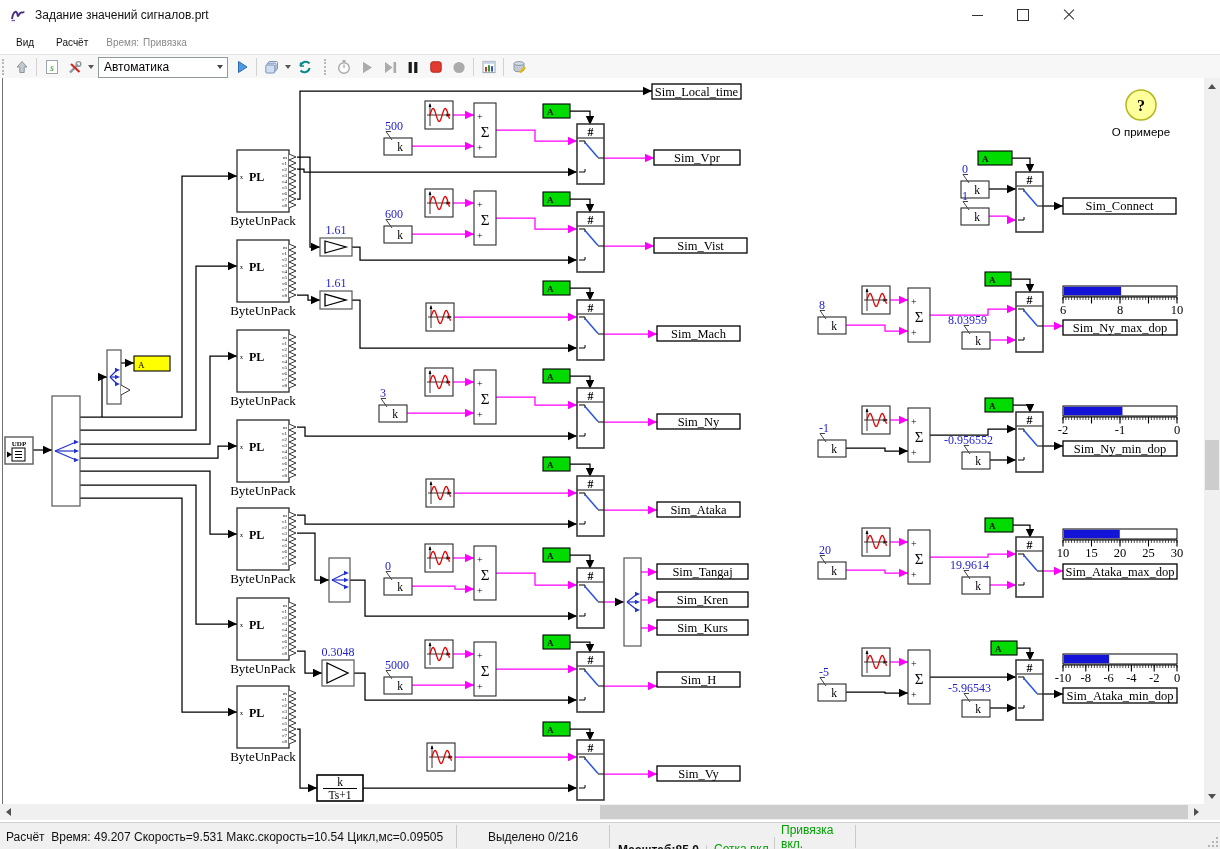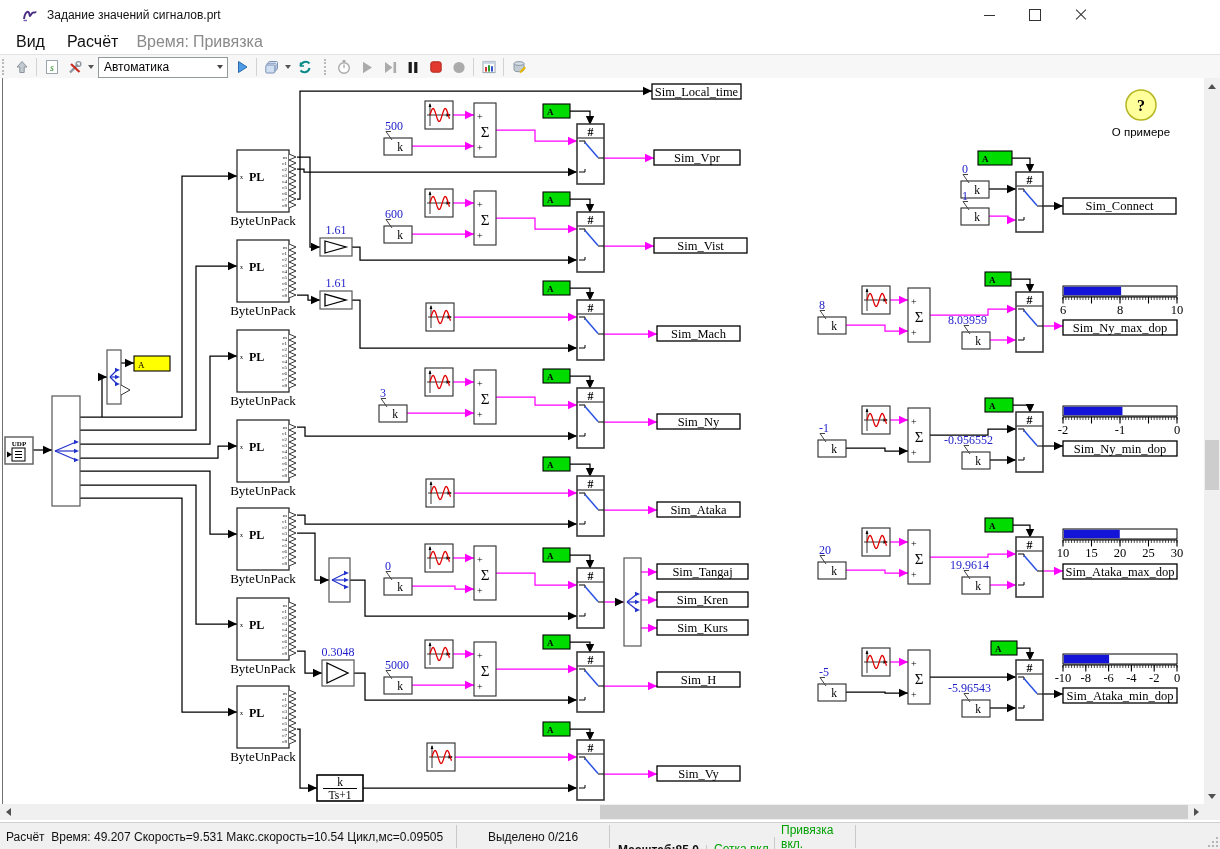--- a/index.html
+++ b/index.html
@@ -1,28 +1,28 @@
 <!DOCTYPE html>
 <html><head>
 <meta charset="utf-8">
 <style>
   html,body{margin:0;padding:0;width:1220px;height:849px;overflow:hidden;background:#fff;
     font-family:"Liberation Sans",sans-serif;position:relative;}
-  .titlebar{position:absolute;left:12px;top:0;width:1092px;height:30px;background:#fff;display:flex;align-items:center;}
+  .titlebar{position:absolute;left:0;top:0;width:1092px;height:30px;background:#fff;display:flex;align-items:center;}
   .app-icon{width:18px;height:18px;margin-left:9px;}
   .title-text{font-size:12px;color:#111;margin-left:8px;}
   .winbtns{position:absolute;right:0;top:0;height:30px;display:flex;}
   .winbtn{width:46px;height:30px;display:flex;align-items:center;justify-content:center;}
   .glyph-min{width:11px;height:1px;background:#333;}
   .glyph-max{width:10px;height:10px;border:1px solid #333;}
   .glyph-close{position:relative;width:12px;height:12px;}
   .glyph-close i{position:absolute;left:-1px;top:5px;width:14px;height:1px;background:#333;display:block;}
   .glyph-close i:first-child{transform:rotate(45deg);}
   .glyph-close i:last-child{transform:rotate(-45deg);}
-  .menubar{position:absolute;left:0;top:30px;width:1220px;height:24px;background:#fff;display:flex;align-items:center;font-size:16px;}
+  .menubar{position:absolute;left:0;top:30px;width:1220px;height:24px;background:#fff;display:flex;align-items:center;font-size:10px;}
   .menu-item{margin-left:10px;padding:2px 6px;color:#111;}
   .menu-mode{margin-left:12px;color:#8a8a8a;}
   .toolbar{position:absolute;left:0;top:54px;width:1220px;height:24px;background:#f7f7f7;border-top:1px solid #e3e3e3;border-bottom:1px solid #d8d8d8;display:flex;align-items:center;}
   .tb-handle{width:3px;height:16px;margin:0 3px 0 2px;border-left:2px dotted #b9b9b9;}
   .tb-sep{width:1px;height:18px;background:#d2d2d2;margin:0 3px;}
   .tb-btn{width:23px;height:21px;display:flex;align-items:center;justify-content:center;}
   .tb-dd{width:0;height:0;border-left:3.5px solid transparent;border-right:3.5px solid transparent;border-top:4px solid #555;margin:0 2px;}
   .combo{width:128px;height:19px;border:1px solid #919b9c;background:#fff;display:flex;align-items:center;font-size:12px;position:relative;margin:0 2px;}
   .combo span{margin-left:5px;}
   .combo .chev{position:absolute;right:4px;top:7px;width:0;height:0;border-left:3.5px solid transparent;border-right:3.5px solid transparent;border-top:4px solid #444;}

